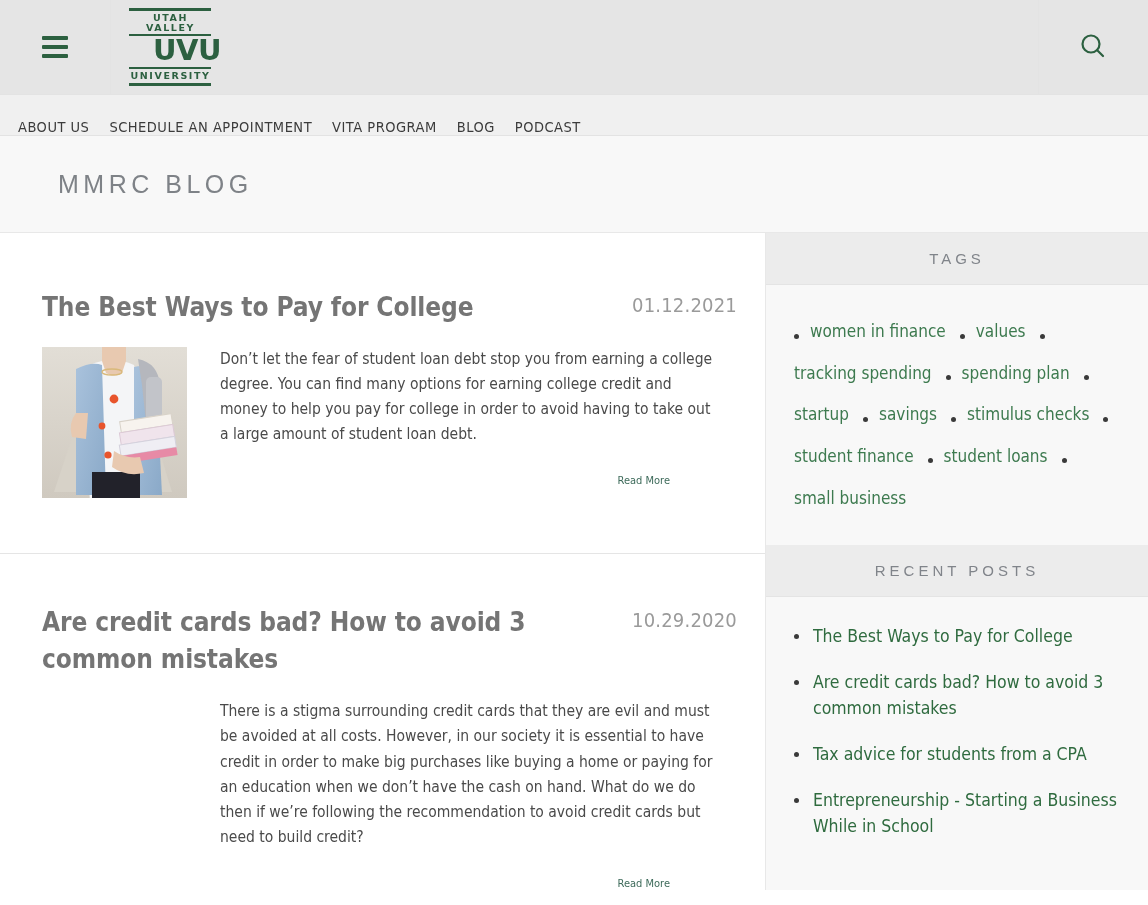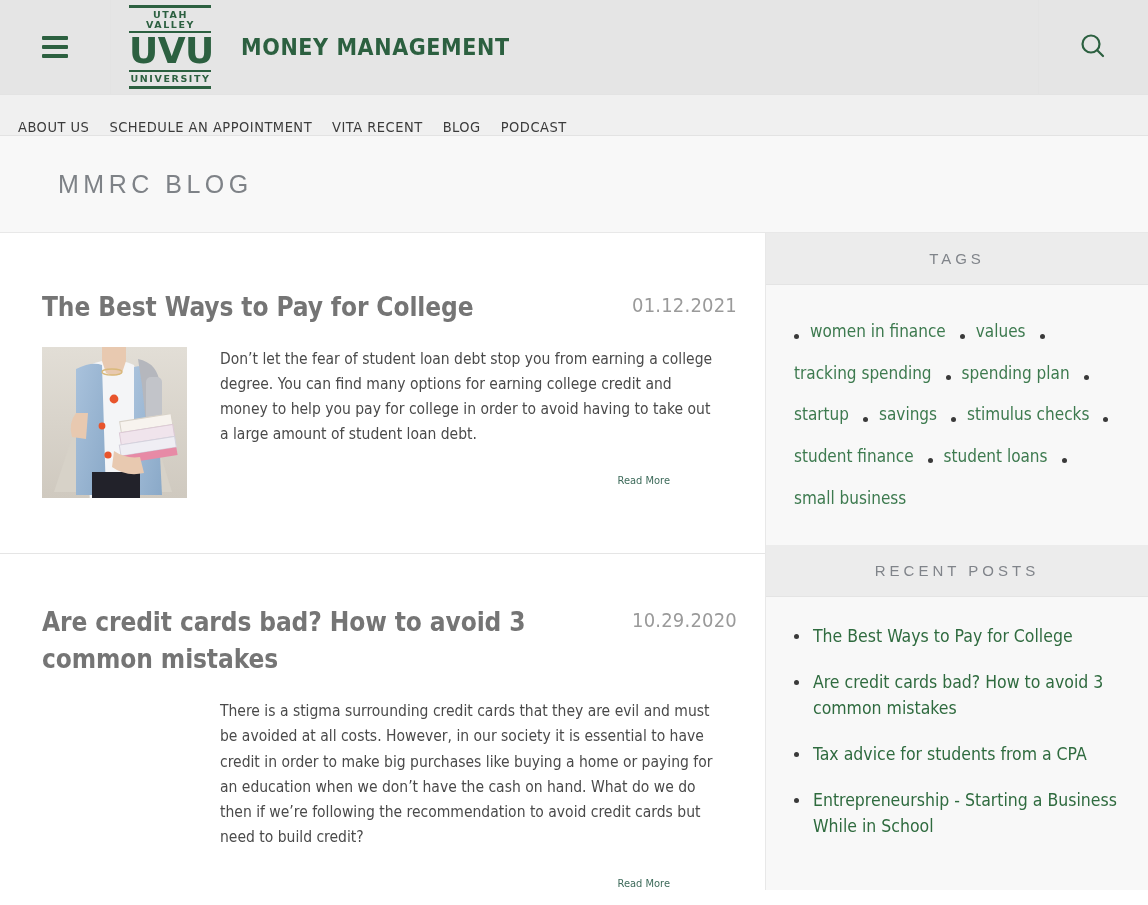--- a/index.html
+++ b/index.html
@@ -75,27 +75,27 @@
     font-family: "DejaVu Sans", sans-serif;
     font-size: 9.5px;
     font-weight: bold;
     letter-spacing: 1.6px;
     text-align: center;
     color: #2c6040;
     padding: 2px 0 2px 1px;
   }
   .uvu-main {
     font-family: "DejaVu Sans", sans-serif;
-    font-size: 36px;
+    font-size: 29px;
     font-weight: bold;
     letter-spacing: -0.5px;
-    text-align: center;
     color: #2c6040;
     padding: 1px 0 2px 0;
     line-height: 0.95;
+    margin-left: 24px;
   }
   .site-title {
     margin-left: 30px;
     font-family: "DejaVu Sans Condensed", "Liberation Sans", sans-serif;
     font-size: 23px;
     font-weight: bold;
     letter-spacing: 0.6px;
     color: #2c6040;
     white-space: nowrap;
   }
@@ -319,37 +319,36 @@
   <div class="logo-wrap">
     <div class="uvu-logo">
       <div class="uvu-rule"></div>
       <div class="uvu-top-text">UTAH VALLEY</div>
       <div class="uvu-rule thin"></div>
       <div class="uvu-main">UVU</div>
       <div class="uvu-rule thin"></div>
       <div class="uvu-bot-text">UNIVERSITY</div>
       <div class="uvu-rule"></div>
     </div>
-    <div class="site-title">MONEY MANAGEMENT</div>
   </div>
 
   <div class="header-spacer"></div>
 
   <div class="search-btn">
     <svg width="30" height="30" viewBox="0 0 30 30" aria-hidden="true">
       <circle cx="13" cy="12" r="8.5" fill="none" stroke="#2c6040" stroke-width="2.2"></circle>
       <line x1="19.2" y1="18.2" x2="25" y2="24" stroke="#2c6040" stroke-width="2.2" stroke-linecap="round"></line>
     </svg>
   </div>
 </div>
 
 <div class="nav">
   <a class="nav-item">ABOUT US</a>
   <a class="nav-item">SCHEDULE AN APPOINTMENT</a>
-  <a class="nav-item">VITA RECENT</a>
+  <a class="nav-item">VITA PROGRAM</a>
   <a class="nav-item">BLOG</a>
   <a class="nav-item">PODCAST</a>
 </div>
 
 <div class="page-banner">
   <h1>MMRC BLOG</h1>
 </div>
 
 <div class="content">
 

